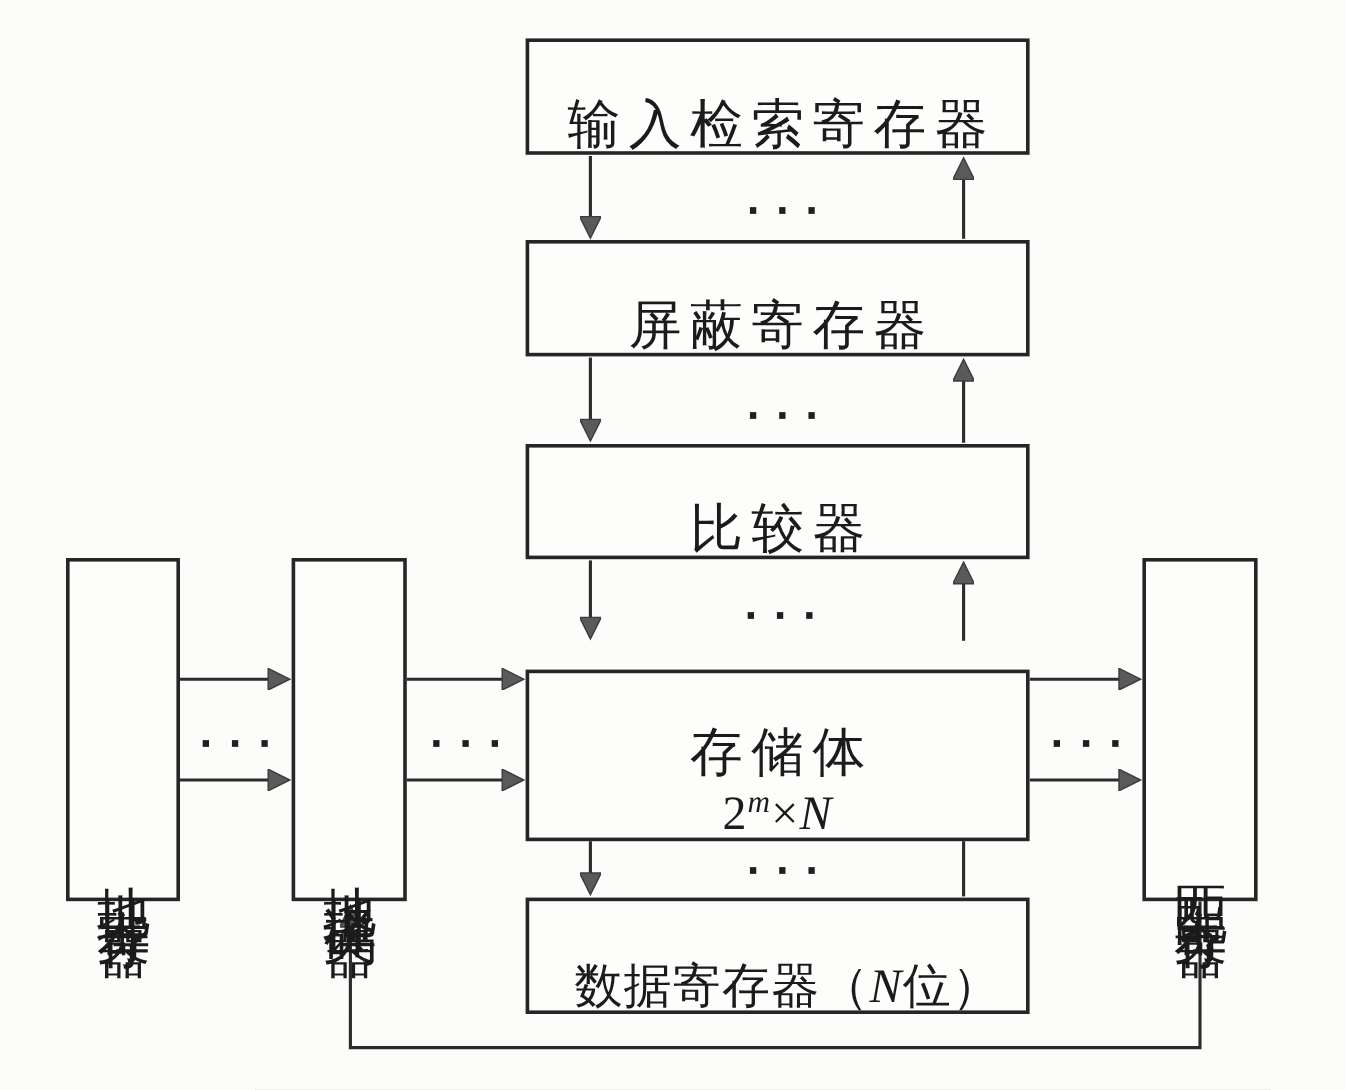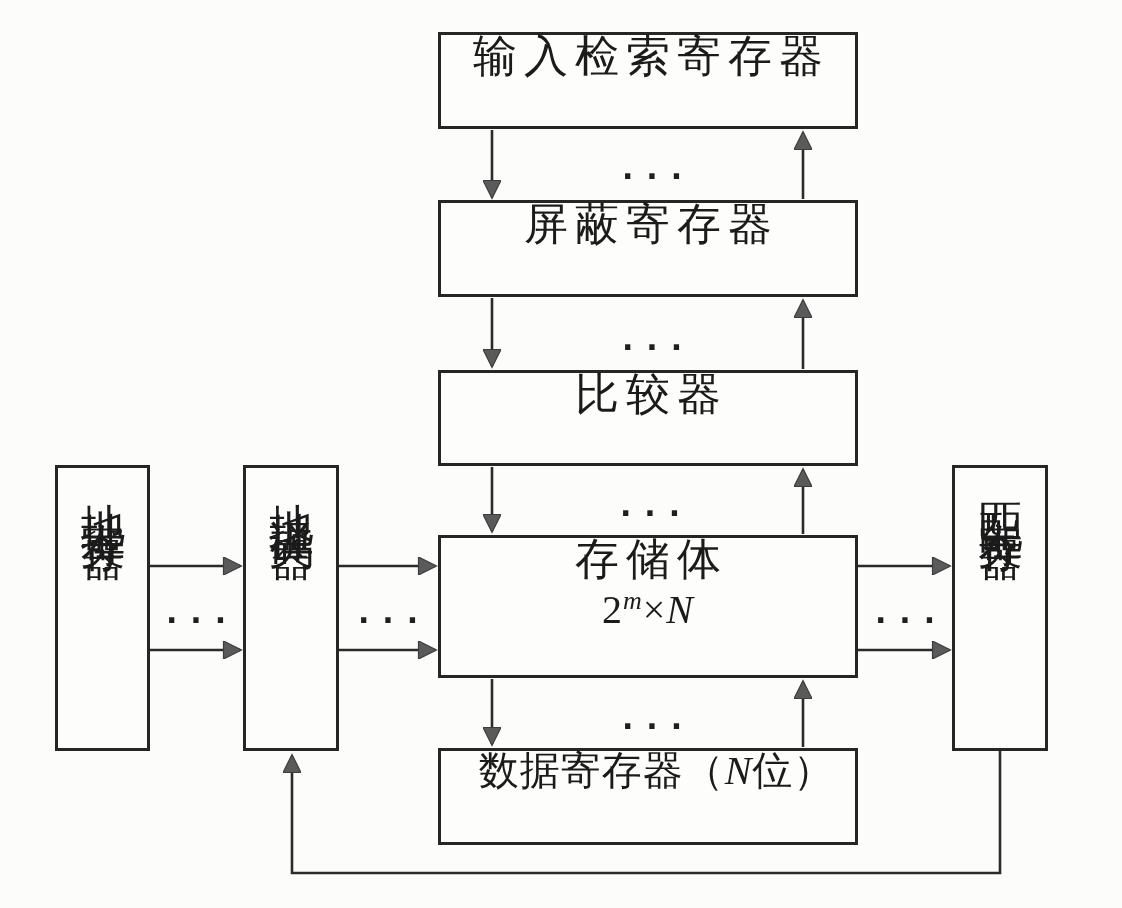--- a/index.html
+++ b/index.html
@@ -12,21 +12,21 @@
     overflow:hidden;
   }
   .wires{position:absolute;left:0;top:0;width:1122px;height:908px;}
   .wires line, .wires polyline{
     stroke:#2b2b2b;stroke-width:2.6;fill:none;
   }
   .box{
     position:absolute;
     border:3px solid #262626;
     background:#fdfdfb;
-    display:flex;align-items:flex-start;justify-content:center;
+    display:flex;align-items:flex-end;justify-content:center;
     box-sizing:border-box;
   }
   .hlabel{
     font-size:44px;letter-spacing:7px;text-indent:7px;
     white-space:nowrap;line-height:1;
   }
   .vlabel{
     writing-mode:vertical-rl;text-orientation:upright;
     font-size:44px;letter-spacing:9px;line-height:1;
   }
@@ -82,21 +82,21 @@
   </div>
 
   <div class="box" style="left:438px;top:370px;width:420px;height:96px;">
     <span class="hlabel">比较器</span>
   </div>
 
   <div class="box" style="left:438px;top:200px;width:420px;height:97px;">
     <span class="hlabel">屏蔽寄存器</span>
   </div>
 
-  <div class="box" style="left:438px;top:535px;width:420px;height:143px;">
+  <div class="box" style="left:438px;top:558px;width:420px;height:143px;">
     <div class="memory-inner">
       <span class="hlabel">存储体</span>
       <span class="formula"><span>2</span><sup>m</sup><span>×</span><span class="ital">N</span></span>
     </div>
   </div>
 
   <div class="box" style="left:438px;top:748px;width:420px;height:97px;padding-left:17px;">
     <span class="data-label"><span>数据寄存器（</span><span class="ital">N</span><span>位）</span></span>
   </div>
 

